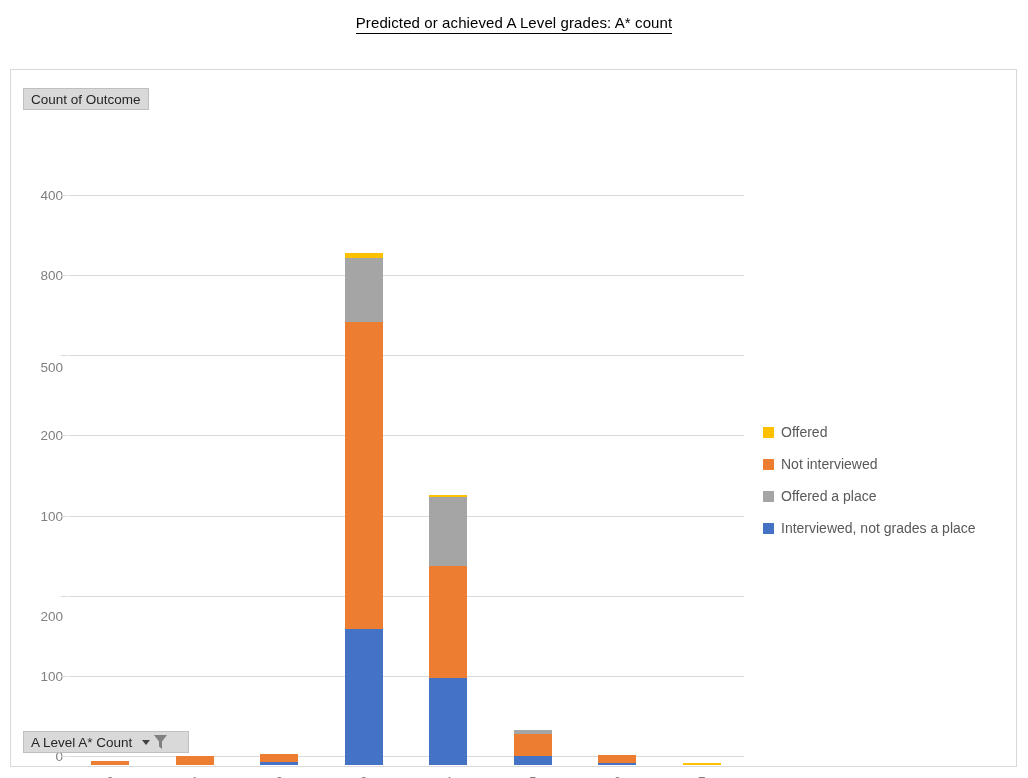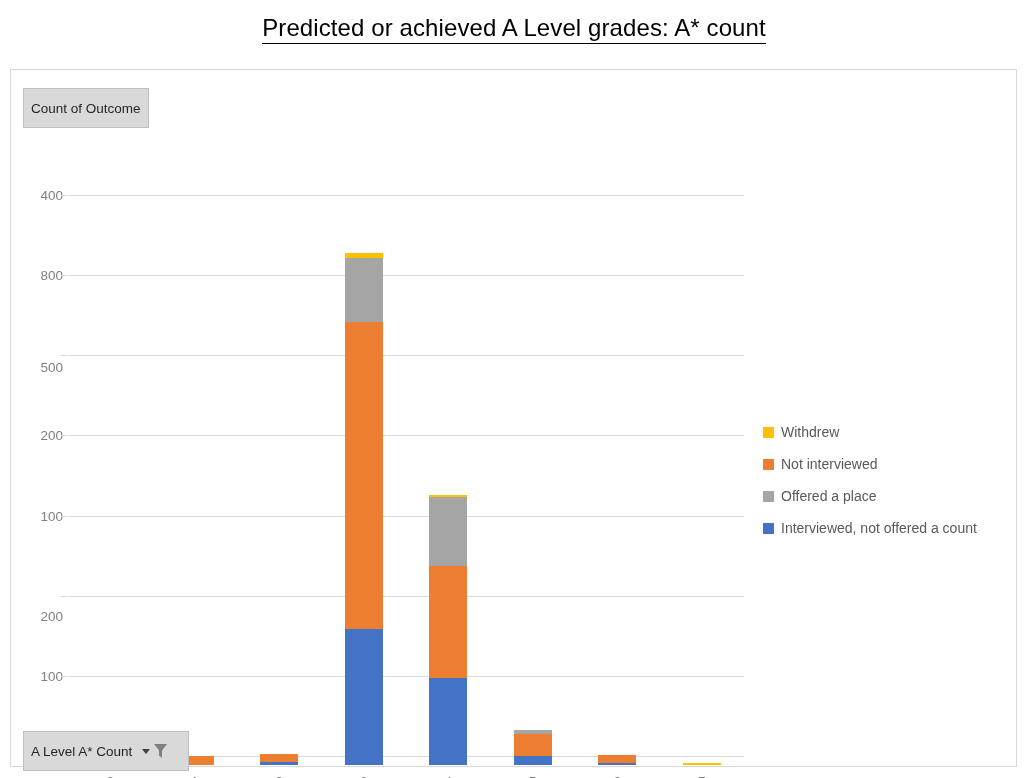--- a/index.html
+++ b/index.html
@@ -15,21 +15,21 @@
     overflow: hidden;
   }
 
   
   #chart-title {
     position: absolute;
     left: 0;
     top: 14px;
     width: 1028px;
     text-align: center;
-    font-size: 24px;
+    font-size: 15px;
     color: #000000;
     letter-spacing: .1px;
   }
   #chart-title span {
     border-bottom: 1.6px solid #000;
     padding-bottom: 2px;
   }
 
   
   #chart-frame {
@@ -46,21 +46,21 @@
   
   .field-button {
     position: absolute;
     background: #d9d9d9;
     border: 1px solid #bfbfbf;
     box-sizing: border-box;
     font-size: 13.5px;
     color: #262626;
     display: flex;
     align-items: center;
-    height: 40px;
+    height: 22px;
     padding: 0 7px;
     white-space: nowrap;
   }
   #value-field-button {
     left: 23px;
     top: 88px;
   }
   #axis-field-button {
     left: 23px;
     top: 731px;
@@ -260,33 +260,33 @@
       <div class="x-tick-label" style="left: 338.25px;">4</div>
       <div class="x-tick-label" style="left: 422.75px;">5</div>
       <div class="x-tick-label" style="left: 507.25px;">6</div>
       <div class="x-tick-label" style="left: 591.75px;">7</div>
     </div>
 
   <div id="legend">
     <div id="legend-items">
         <div class="legend-item">
           <span class="legend-swatch" style="background: rgb(255, 192, 0);"></span>
-          <span>Withdrew</span>
+          <span>Offered</span>
         </div>
         <div class="legend-item">
           <span class="legend-swatch" style="background: rgb(237, 125, 49);"></span>
           <span>Not interviewed</span>
         </div>
         <div class="legend-item">
           <span class="legend-swatch" style="background: rgb(165, 165, 165);"></span>
           <span>Offered a place</span>
         </div>
         <div class="legend-item">
           <span class="legend-swatch" style="background: rgb(68, 114, 196);"></span>
-          <span>Interviewed, not offered a count</span>
+          <span>Interviewed, not grades a place</span>
         </div>
       </div>
   </div>
 
 <div class="tick-mark" style="top: 125px;"></div>
     <div class="tick-mark" style="top: 205.143px;"></div>
     <div class="tick-mark" style="top: 285.286px;"></div>
     <div class="tick-mark" style="top: 365.429px;"></div>
     <div class="tick-mark" style="top: 445.571px;"></div>
     <div class="tick-mark" style="top: 525.714px;"></div>

